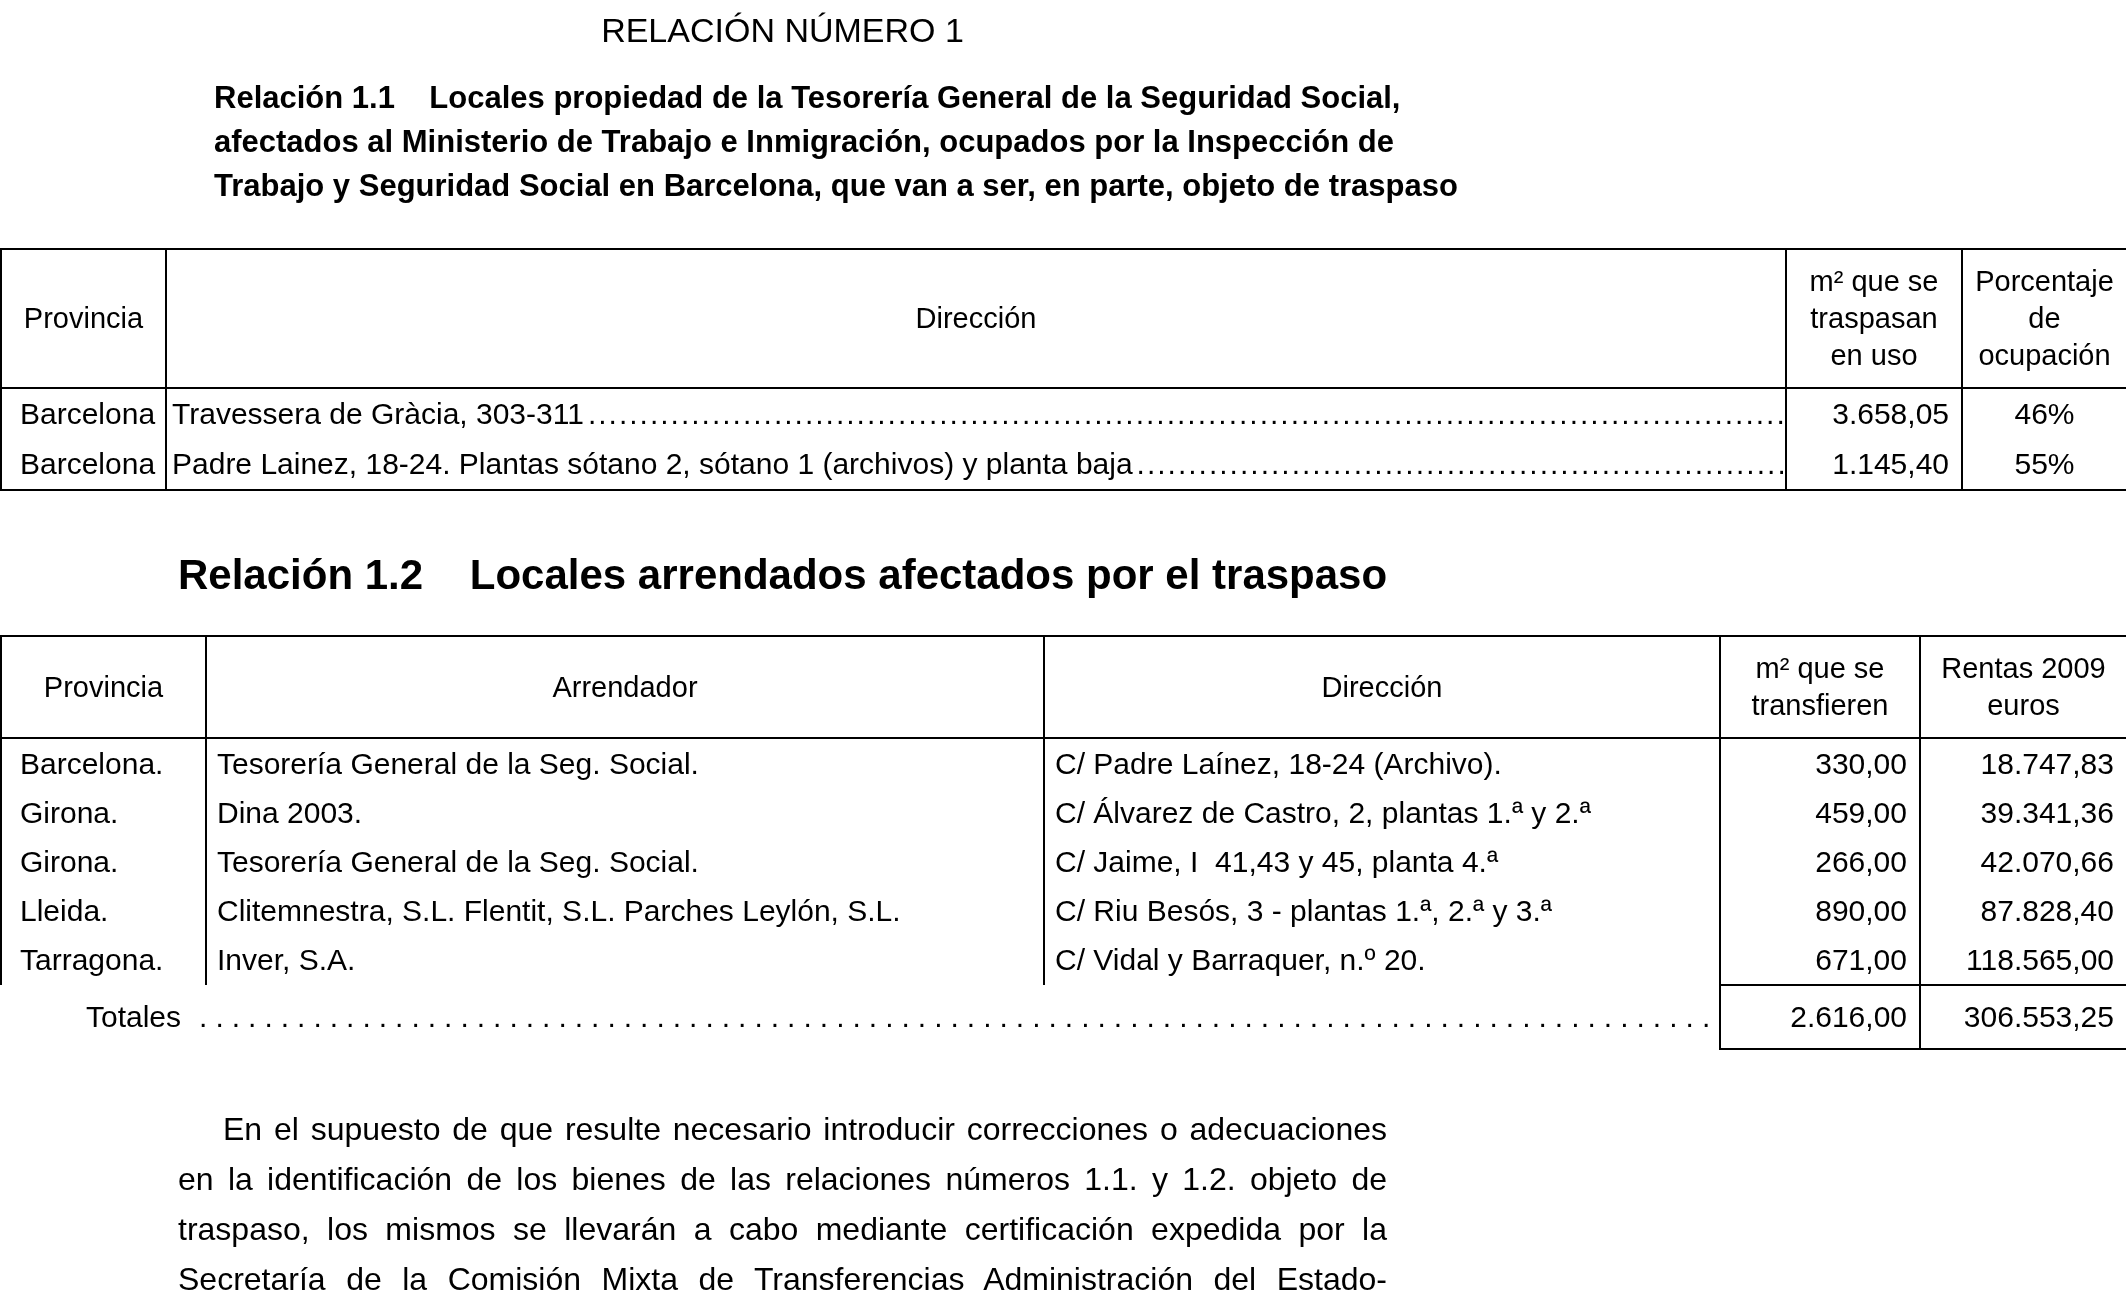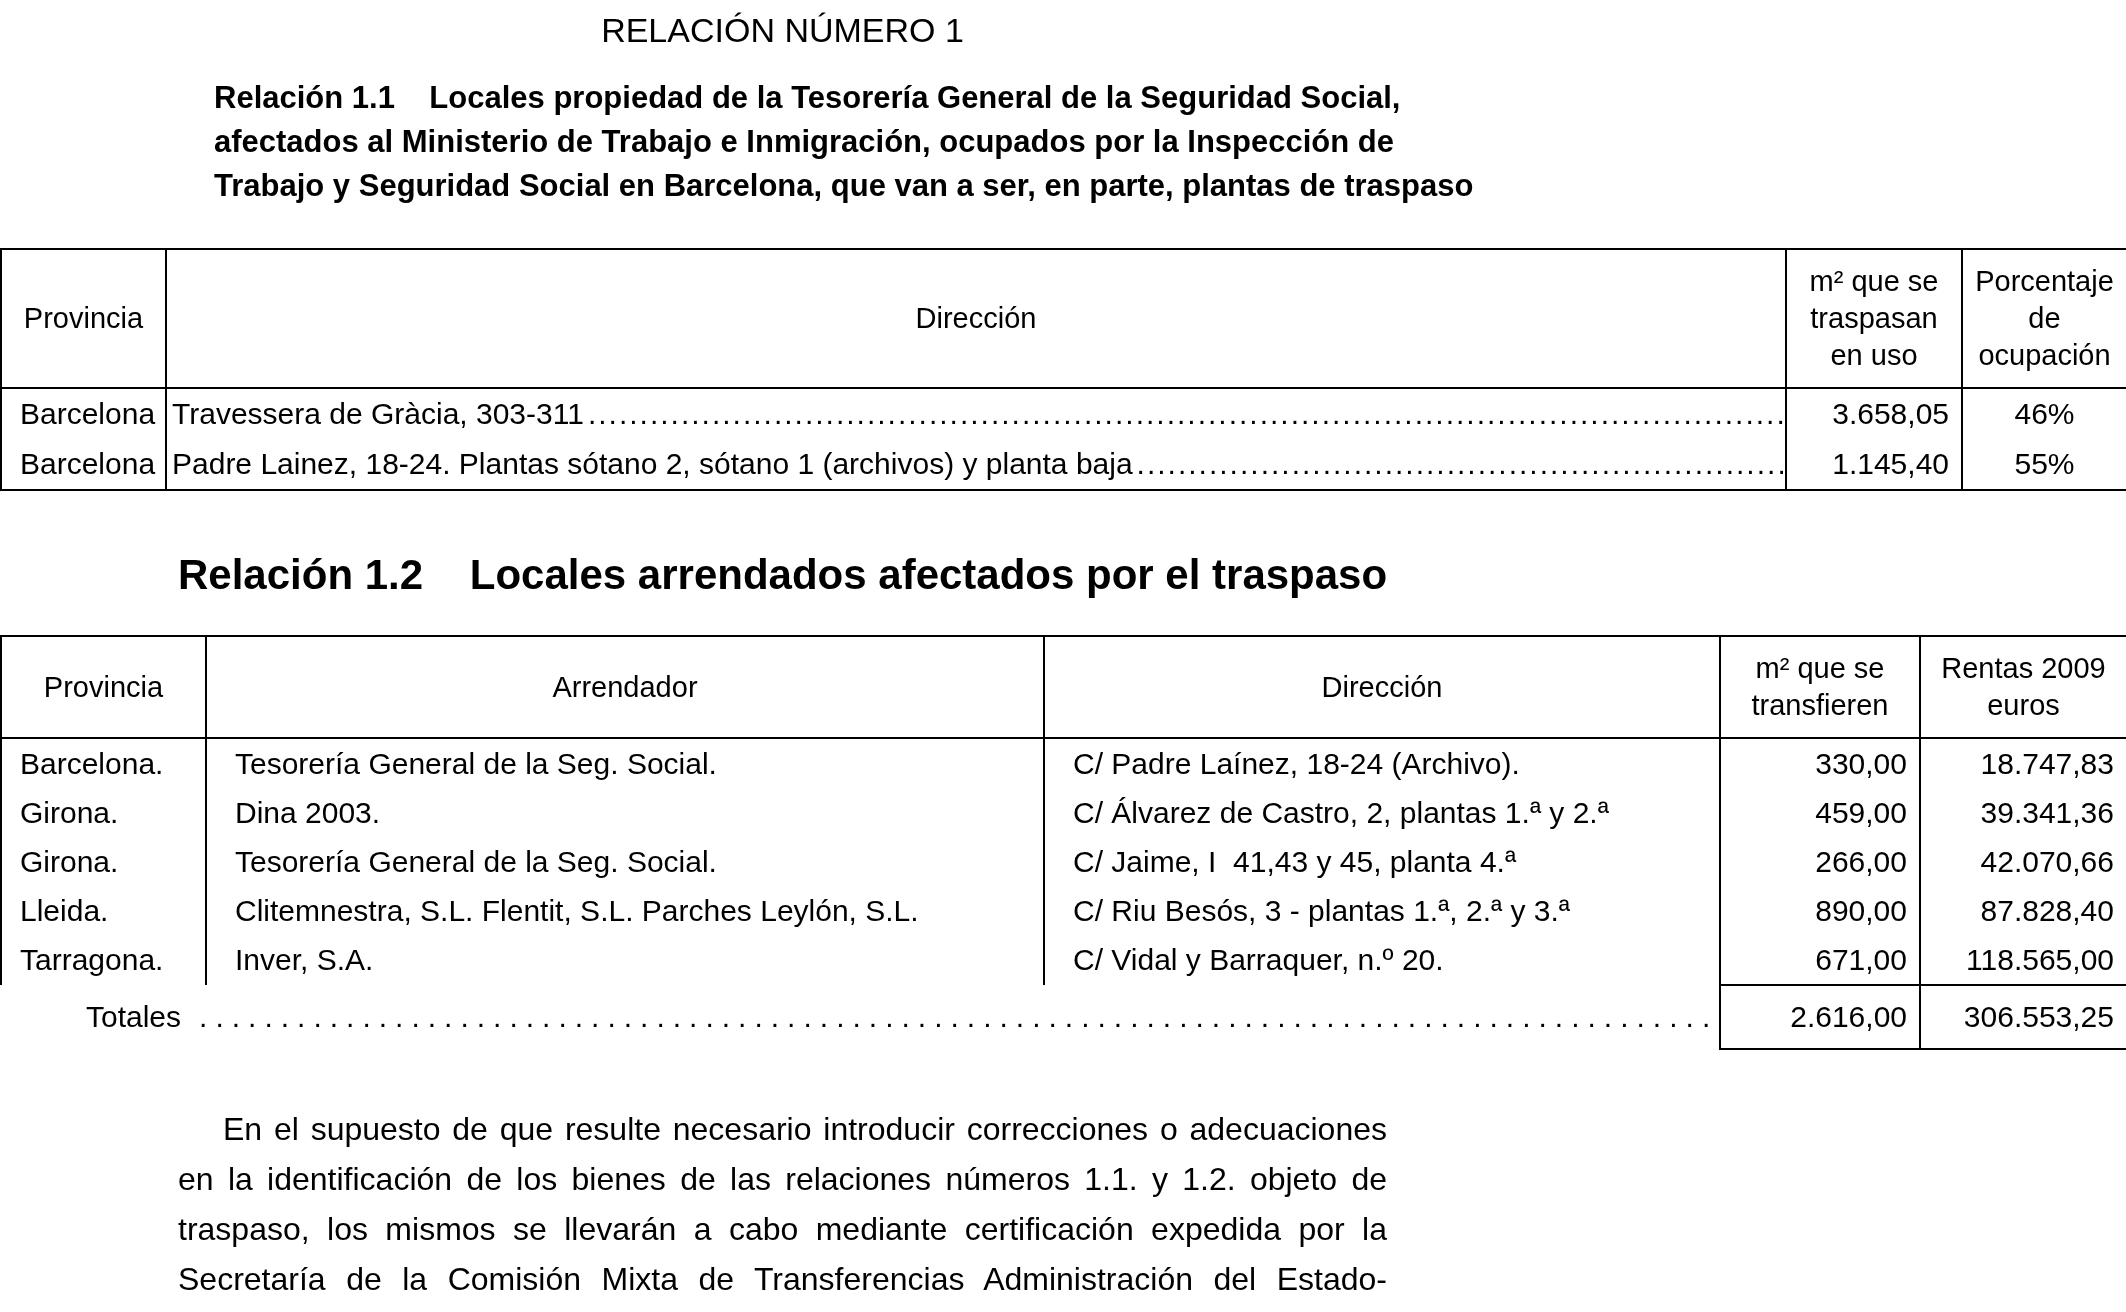--- a/index.html
+++ b/index.html
@@ -76,21 +76,21 @@
   
   .t2 td.b { border: 2px solid #000; border-top: 0; border-bottom: 0; height: 47px; vertical-align: middle; }
   .t2 tr.last-br td.cut { border-bottom: 2px solid #000; }
 
   
   .t2 td.totcell { border: 0; border-right: 2px solid #000; height: 60px; vertical-align: middle; }
   .t2 td.tot-num { border: 2px solid #000; border-top: 2px solid #000; height: 60px; vertical-align: middle; }
 
   td.prov { padding-left: 18px; text-align: left; }
   td.dir  { padding-left: 5px; padding-right: 2px; text-align: left; }
-  td.txtcell { padding-left: 28px; padding-right: 4px; text-align: left; }
+  td.txtcell { padding-left: 10px; padding-right: 4px; text-align: left; }
   td.num  { padding-right: 12px; text-align: right; }
   td.pct  { text-align: center; }
 
   .leader {
     display: flex;
     align-items: baseline;
     width: 100%;
     overflow: hidden;
   }
   .leader .txt { white-space: nowrap; flex: 0 0 auto; }
@@ -120,21 +120,21 @@
 </head>
 <body>
 
 <main>
 
   <div class="text-col">
     <h1 class="title" data-bind="page.title">RELACIÓN NÚMERO 1</h1>
     <div class="subtitle">
       <div data-bind="section1.heading_lines.0">Relación 1.1&nbsp;&nbsp;&nbsp;&nbsp;Locales propiedad de la Tesorería General de la Seguridad Social,</div>
       <div data-bind="section1.heading_lines.1">afectados al Ministerio de Trabajo e Inmigración, ocupados por la Inspección de</div>
-      <div data-bind="section1.heading_lines.2">Trabajo y Seguridad Social en Barcelona, que van a ser, en parte, plantas de traspaso</div>
+      <div data-bind="section1.heading_lines.2">Trabajo y Seguridad Social en Barcelona, que van a ser, en parte, objeto de traspaso</div>
     </div>
   </div>
 
   <table class="t t1">
     <colgroup>
       <col style="width:165px">
         <col style="width:1620px">
         <col style="width:176px">
         <col style="width:165px">
     </colgroup>

